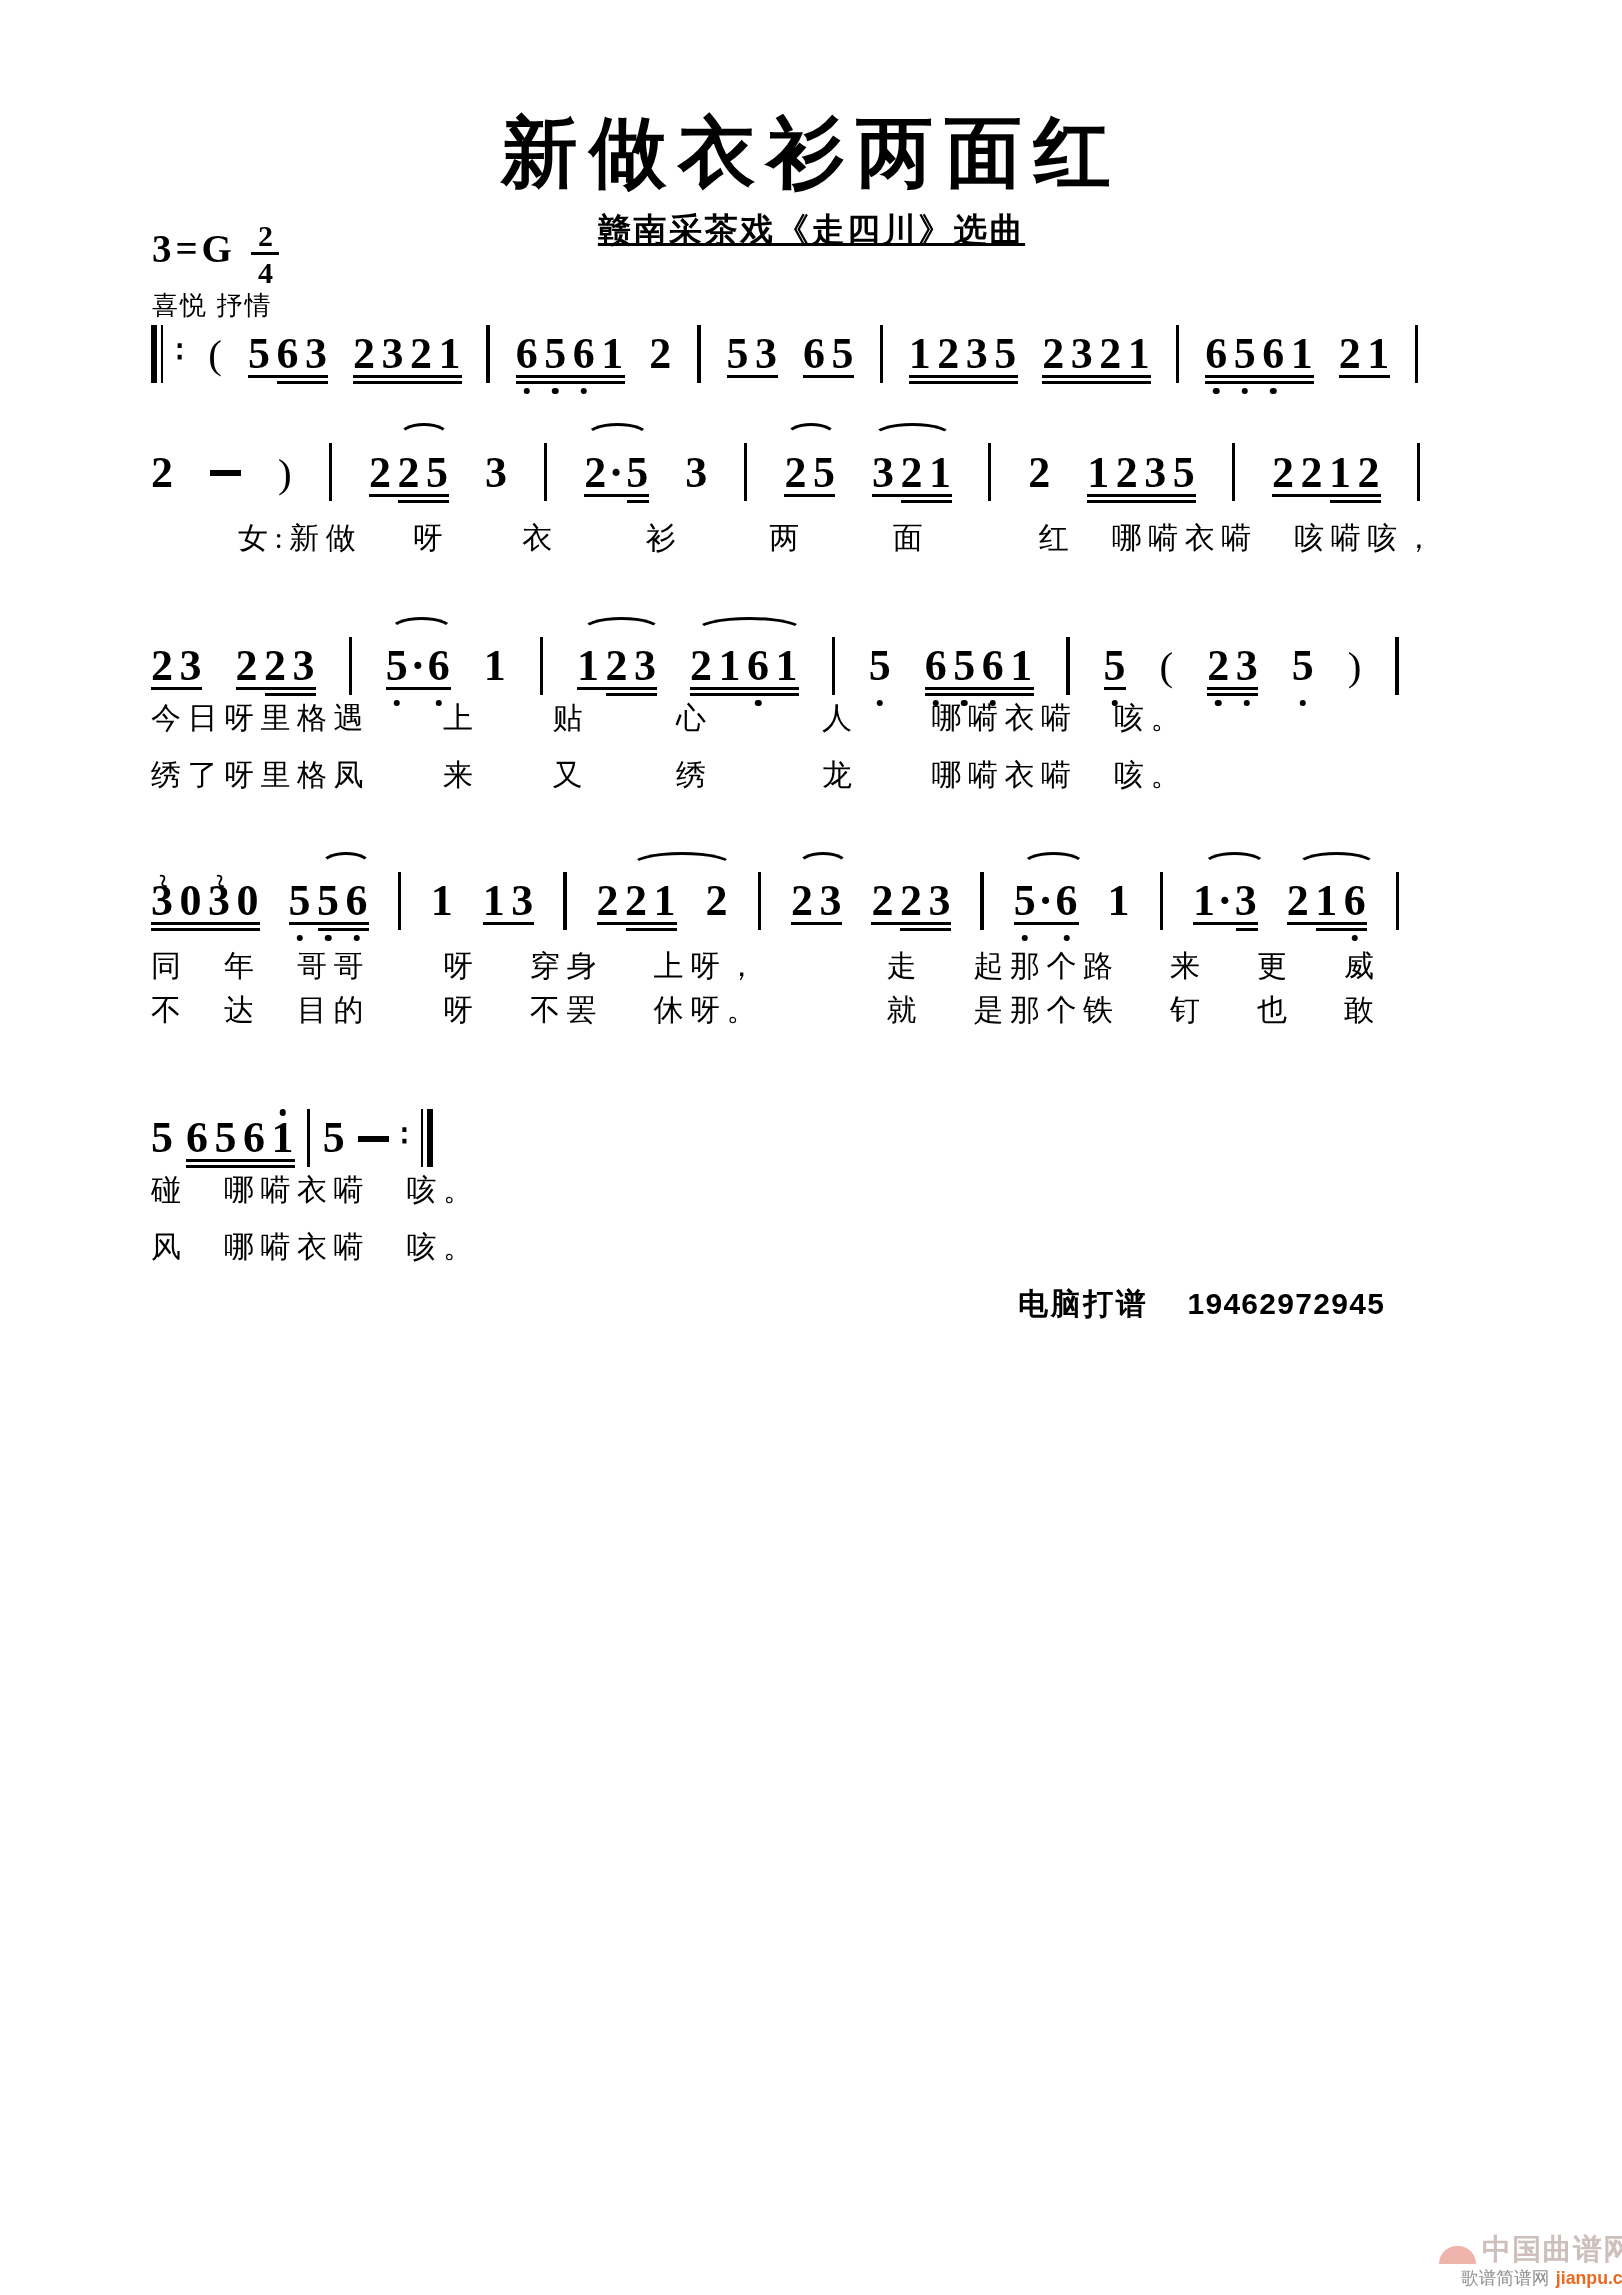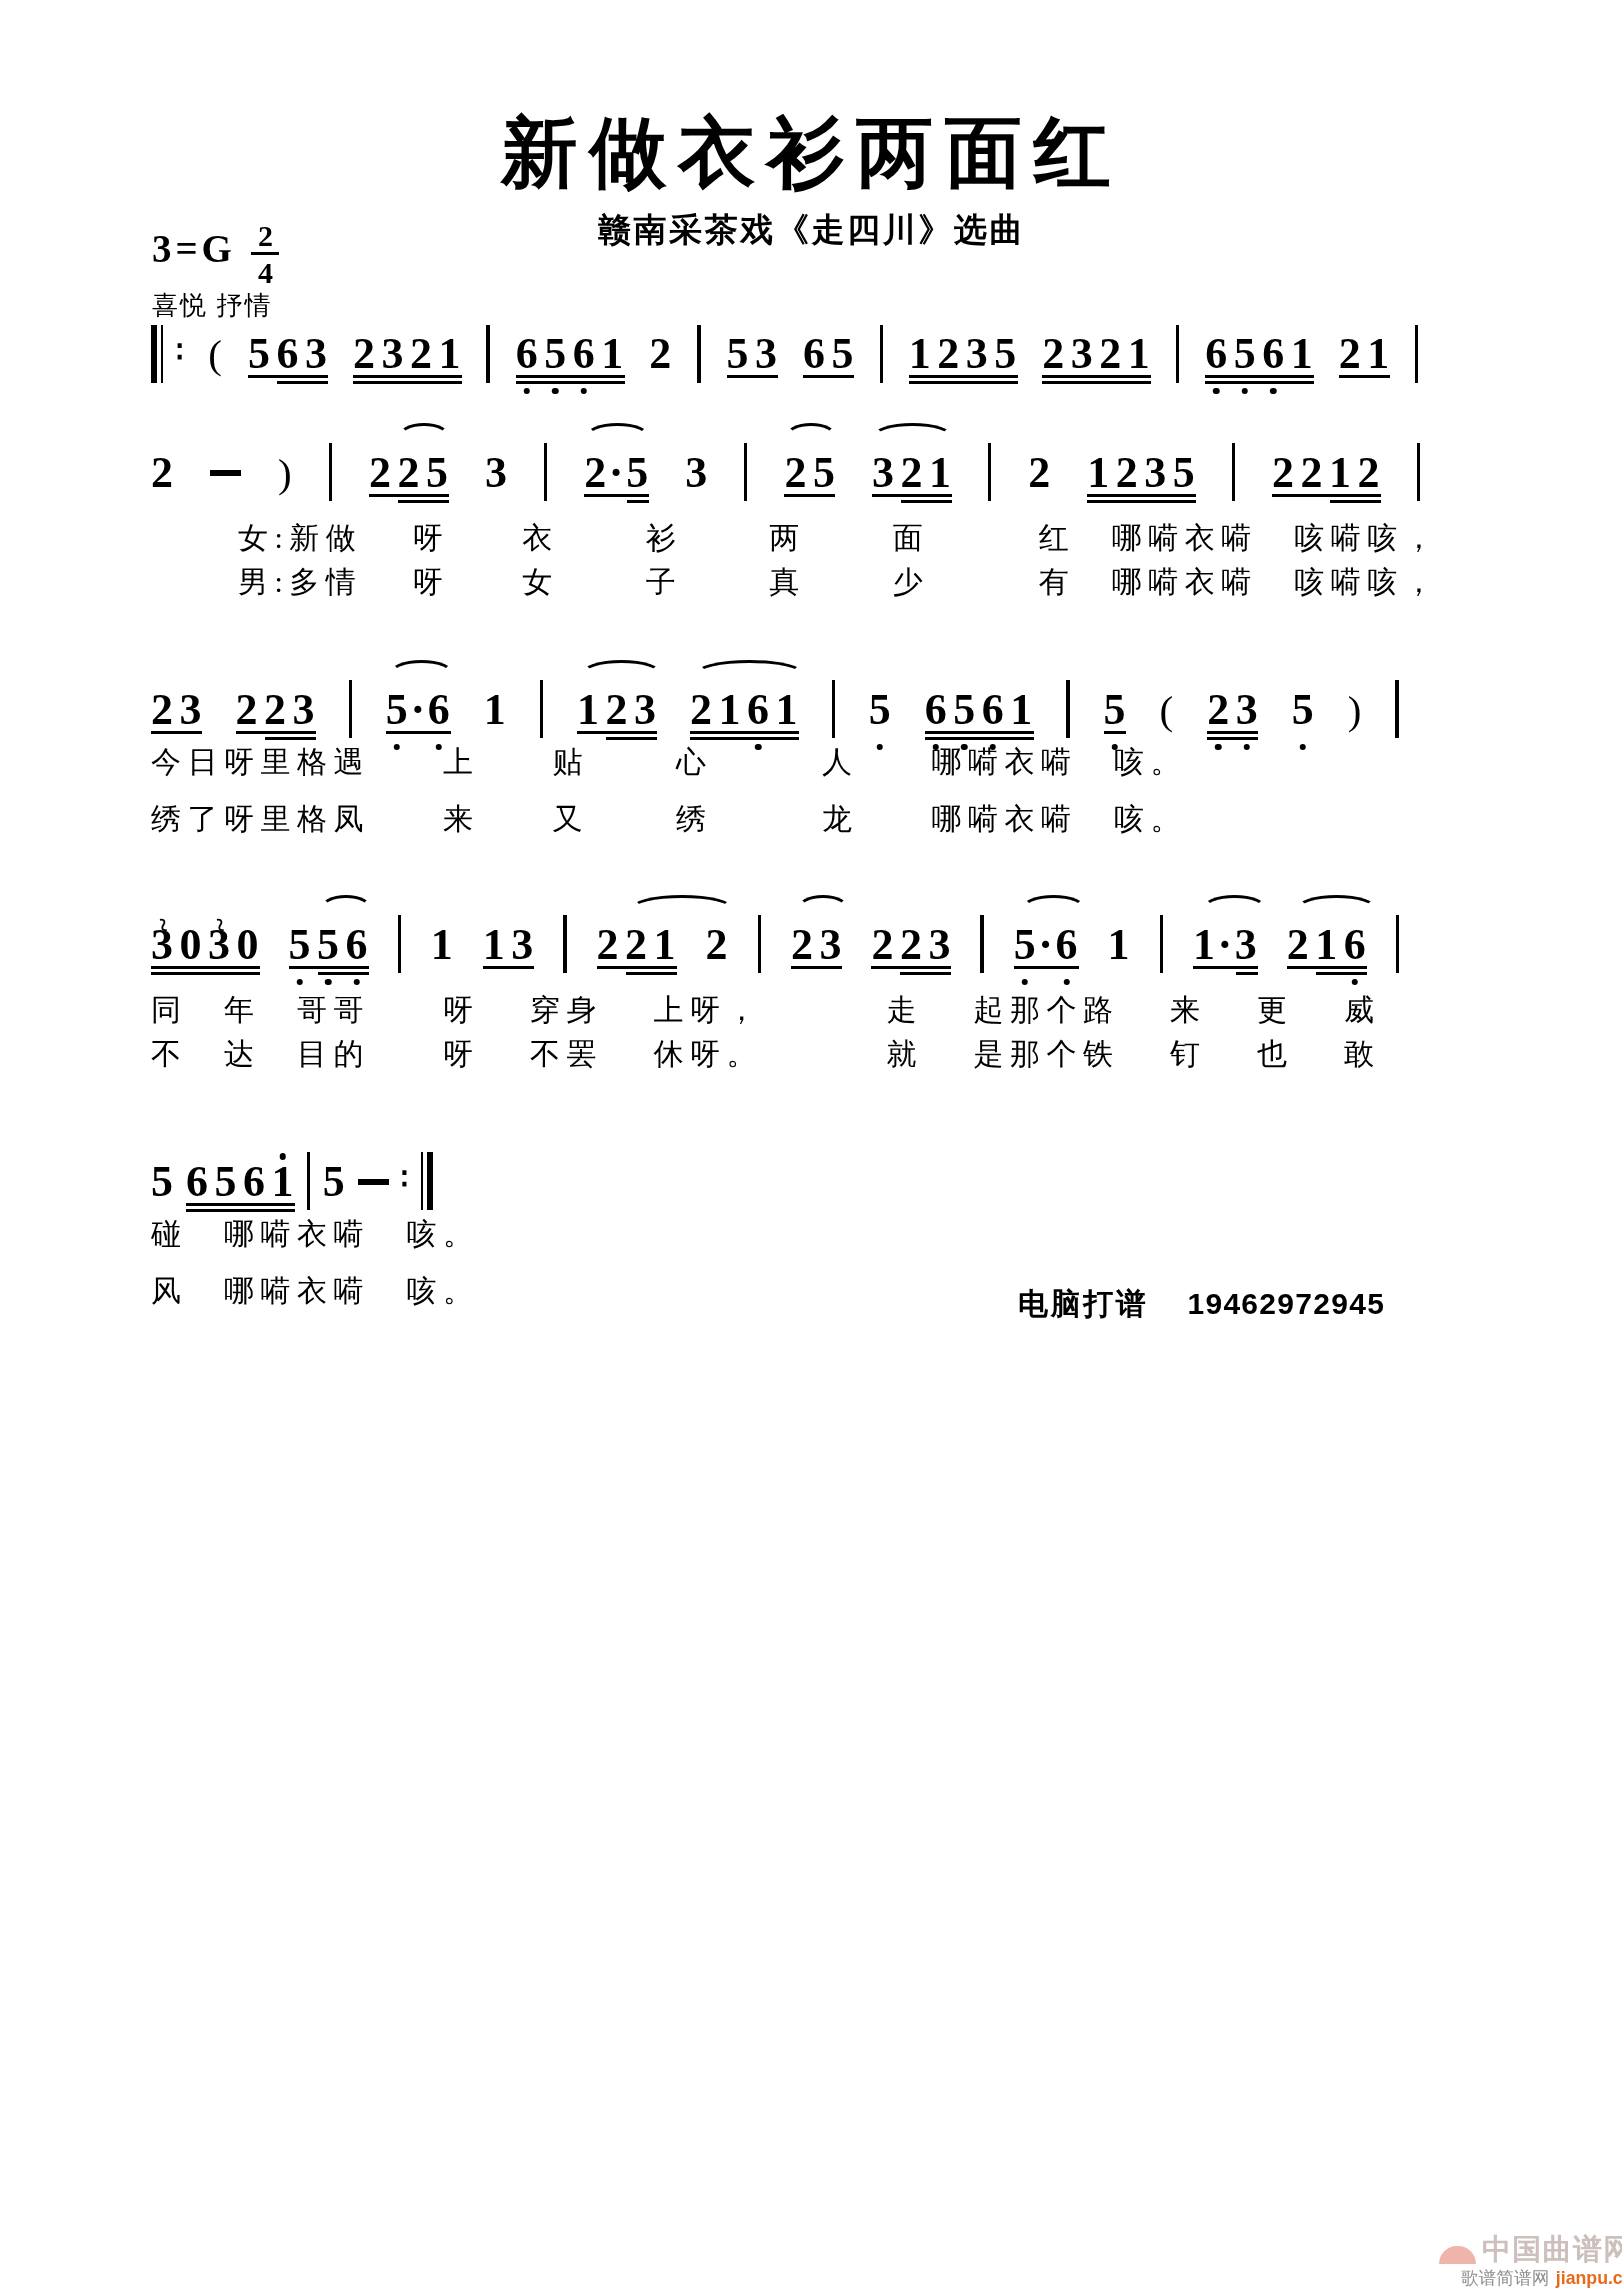--- a/index.html
+++ b/index.html
@@ -6,21 +6,21 @@
   body{
     width:1623px;height:2295px;background:#ffffff;position:relative;overflow:hidden;
     font-family:"Liberation Serif",serif;color:#000;
   }
   .title{
     position:absolute;top:102px;left:0;width:1623px;text-align:center;
     font-size:77px;font-weight:700;letter-spacing:11.8px;
   }
   .subtitle{
     position:absolute;top:208px;left:0;width:1623px;text-align:center;
-    font-size:33px;font-weight:700;letter-spacing:2.6px;
+    font-size:33px;font-weight:700;letter-spacing:2.6px;text-decoration:underline;
   }
   .keysig{position:absolute;left:152px;top:219px;display:flex;align-items:flex-start;gap:15.7px;}
   .keysig .kp{font-size:39px;font-weight:700;letter-spacing:3.9px;line-height:60px;}
   .frac{display:flex;flex-direction:column;align-items:center;margin-top:0px;}
   .frac .fn{font-size:30px;font-weight:700;line-height:33px;padding:0 6.5px;border-bottom:3.3px solid #000;}
   .frac .fd{font-size:30px;font-weight:700;line-height:35px;}
   .mood{position:absolute;left:152px;top:288px;font-size:26px;letter-spacing:2px;}
 
   #score{position:absolute;left:151px;top:294px;width:1355px;}
   .mline{position:relative;display:flex;align-items:flex-start;padding-top:34px;}
@@ -219,21 +219,20 @@
         <div class="ul" style="left: 0px; width: 109px; top: 47px;"></div>
         <div class="ul" style="left: 58px; width: 51px; top: 53px;"></div>
       </span>
       <span class="tok bar"></span>
       <div class="slur" style="left: 247px; width: 46px;"></div>
       <div class="slur" style="left: 434px; width: 59px;"></div>
       <div class="slur" style="left: 634px; width: 46px;"></div>
       <div class="slur" style="left: 721px; width: 75px;"></div>
     </div>
     <div class="lyr first">　　 女:新做　 呀　　衣　　 衫　　 两　　 面　　　红　哪嗬衣嗬　咳嗬咳，</div>
-    <div class="lyr">　　 男:多情　 呀　　女　　 子　　 真　　 少　　　有　哪嗬衣嗬　咳嗬咳，</div>
     <div class="mline ml-2" style="gap: 34px;">
       <span class="grp">
         <span class="tok">2</span>
         <span class="tok">3</span>
         <div class="ul" style="left: 0px; width: 51px; top: 47px;"></div>
       </span>
       <span class="grp">
         <span class="tok">2</span>
         <span class="tok">2</span>
         <span class="tok">3</span>

